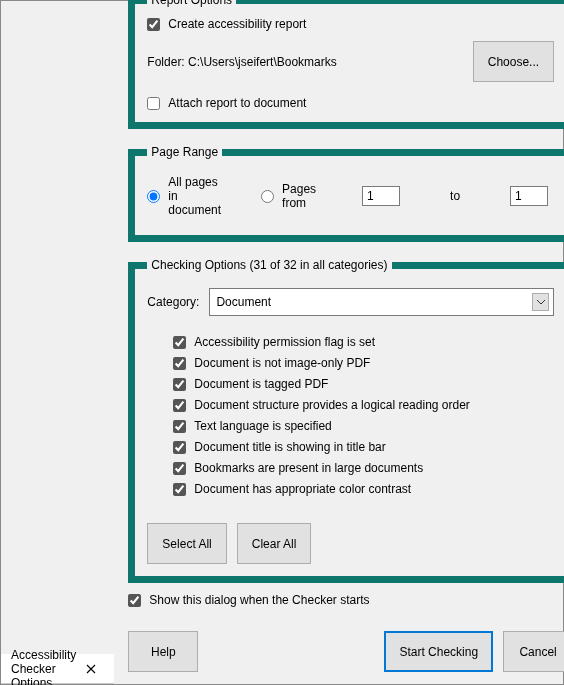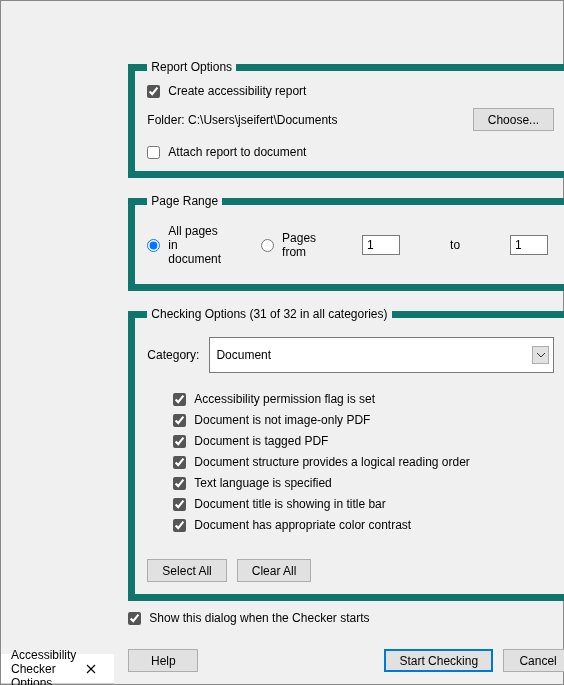--- a/index.html
+++ b/index.html
@@ -85,30 +85,30 @@
     margin: 0 6px;
   }
   .to-label { margin: 0 4px; }
   .btn {
     background: #e1e1e1;
     border: 1px solid #adadad;
     font-size: 12px;
     font-family: inherit;
     padding: 3px 14px;
     cursor: pointer;
-    height: 23px;
+    height: 41px;
   }
   .btn.primary {
     border: 2px solid #0078d7;
     padding: 2px 13px;
   }
   .category-row { gap: 10px; margin: 6px 0 12px 0;}
   .select {
     flex: 1;
-    height: 36px;
+    height: 28px;
     background: #fff;
     border: 1px solid #7a7a7a;
     display: flex;
     align-items: center;
     padding: 0 4px 0 6px;
     justify-content: space-between;
     font-size: 12px;
     cursor: pointer;
   }
   .select .chev {
@@ -141,21 +141,21 @@
 
     <fieldset>
       <legend>Report Options</legend>
       <div class="cb">
         <input type="checkbox" checked="" style="">
         <span>Create accessibility report</span>
       </div>
       <div class="row folder-row">
         <span>
           <span>Folder:</span>
-          <span>C:\Users\jseifert\Documents</span>
+          <span>C:\Users\jseifert\Bookmarks</span>
         </span>
         <button class="btn">Choose...</button>
       </div>
       <div class="cb">
         <input type="checkbox" style="">
         <span>Attach report to document</span>
       </div>
     </fieldset>
 
     <fieldset>
@@ -209,20 +209,24 @@
         <div class="cb">
             <input type="checkbox" checked="" style="">
             <span>Text language is specified</span>
           </div>
         <div class="cb">
             <input type="checkbox" checked="" style="">
             <span>Document title is showing in title bar</span>
           </div>
         <div class="cb">
             <input type="checkbox" checked="" style="">
+            <span>Bookmarks are present in large documents</span>
+          </div>
+        <div class="cb">
+            <input type="checkbox" checked="" style="">
             <span>Document has appropriate color contrast</span>
           </div>
       </div>
 
       <div class="btnrow">
         <button class="btn">Select All</button>
         <button class="btn">Clear All</button>
       </div>
     </fieldset>
 

